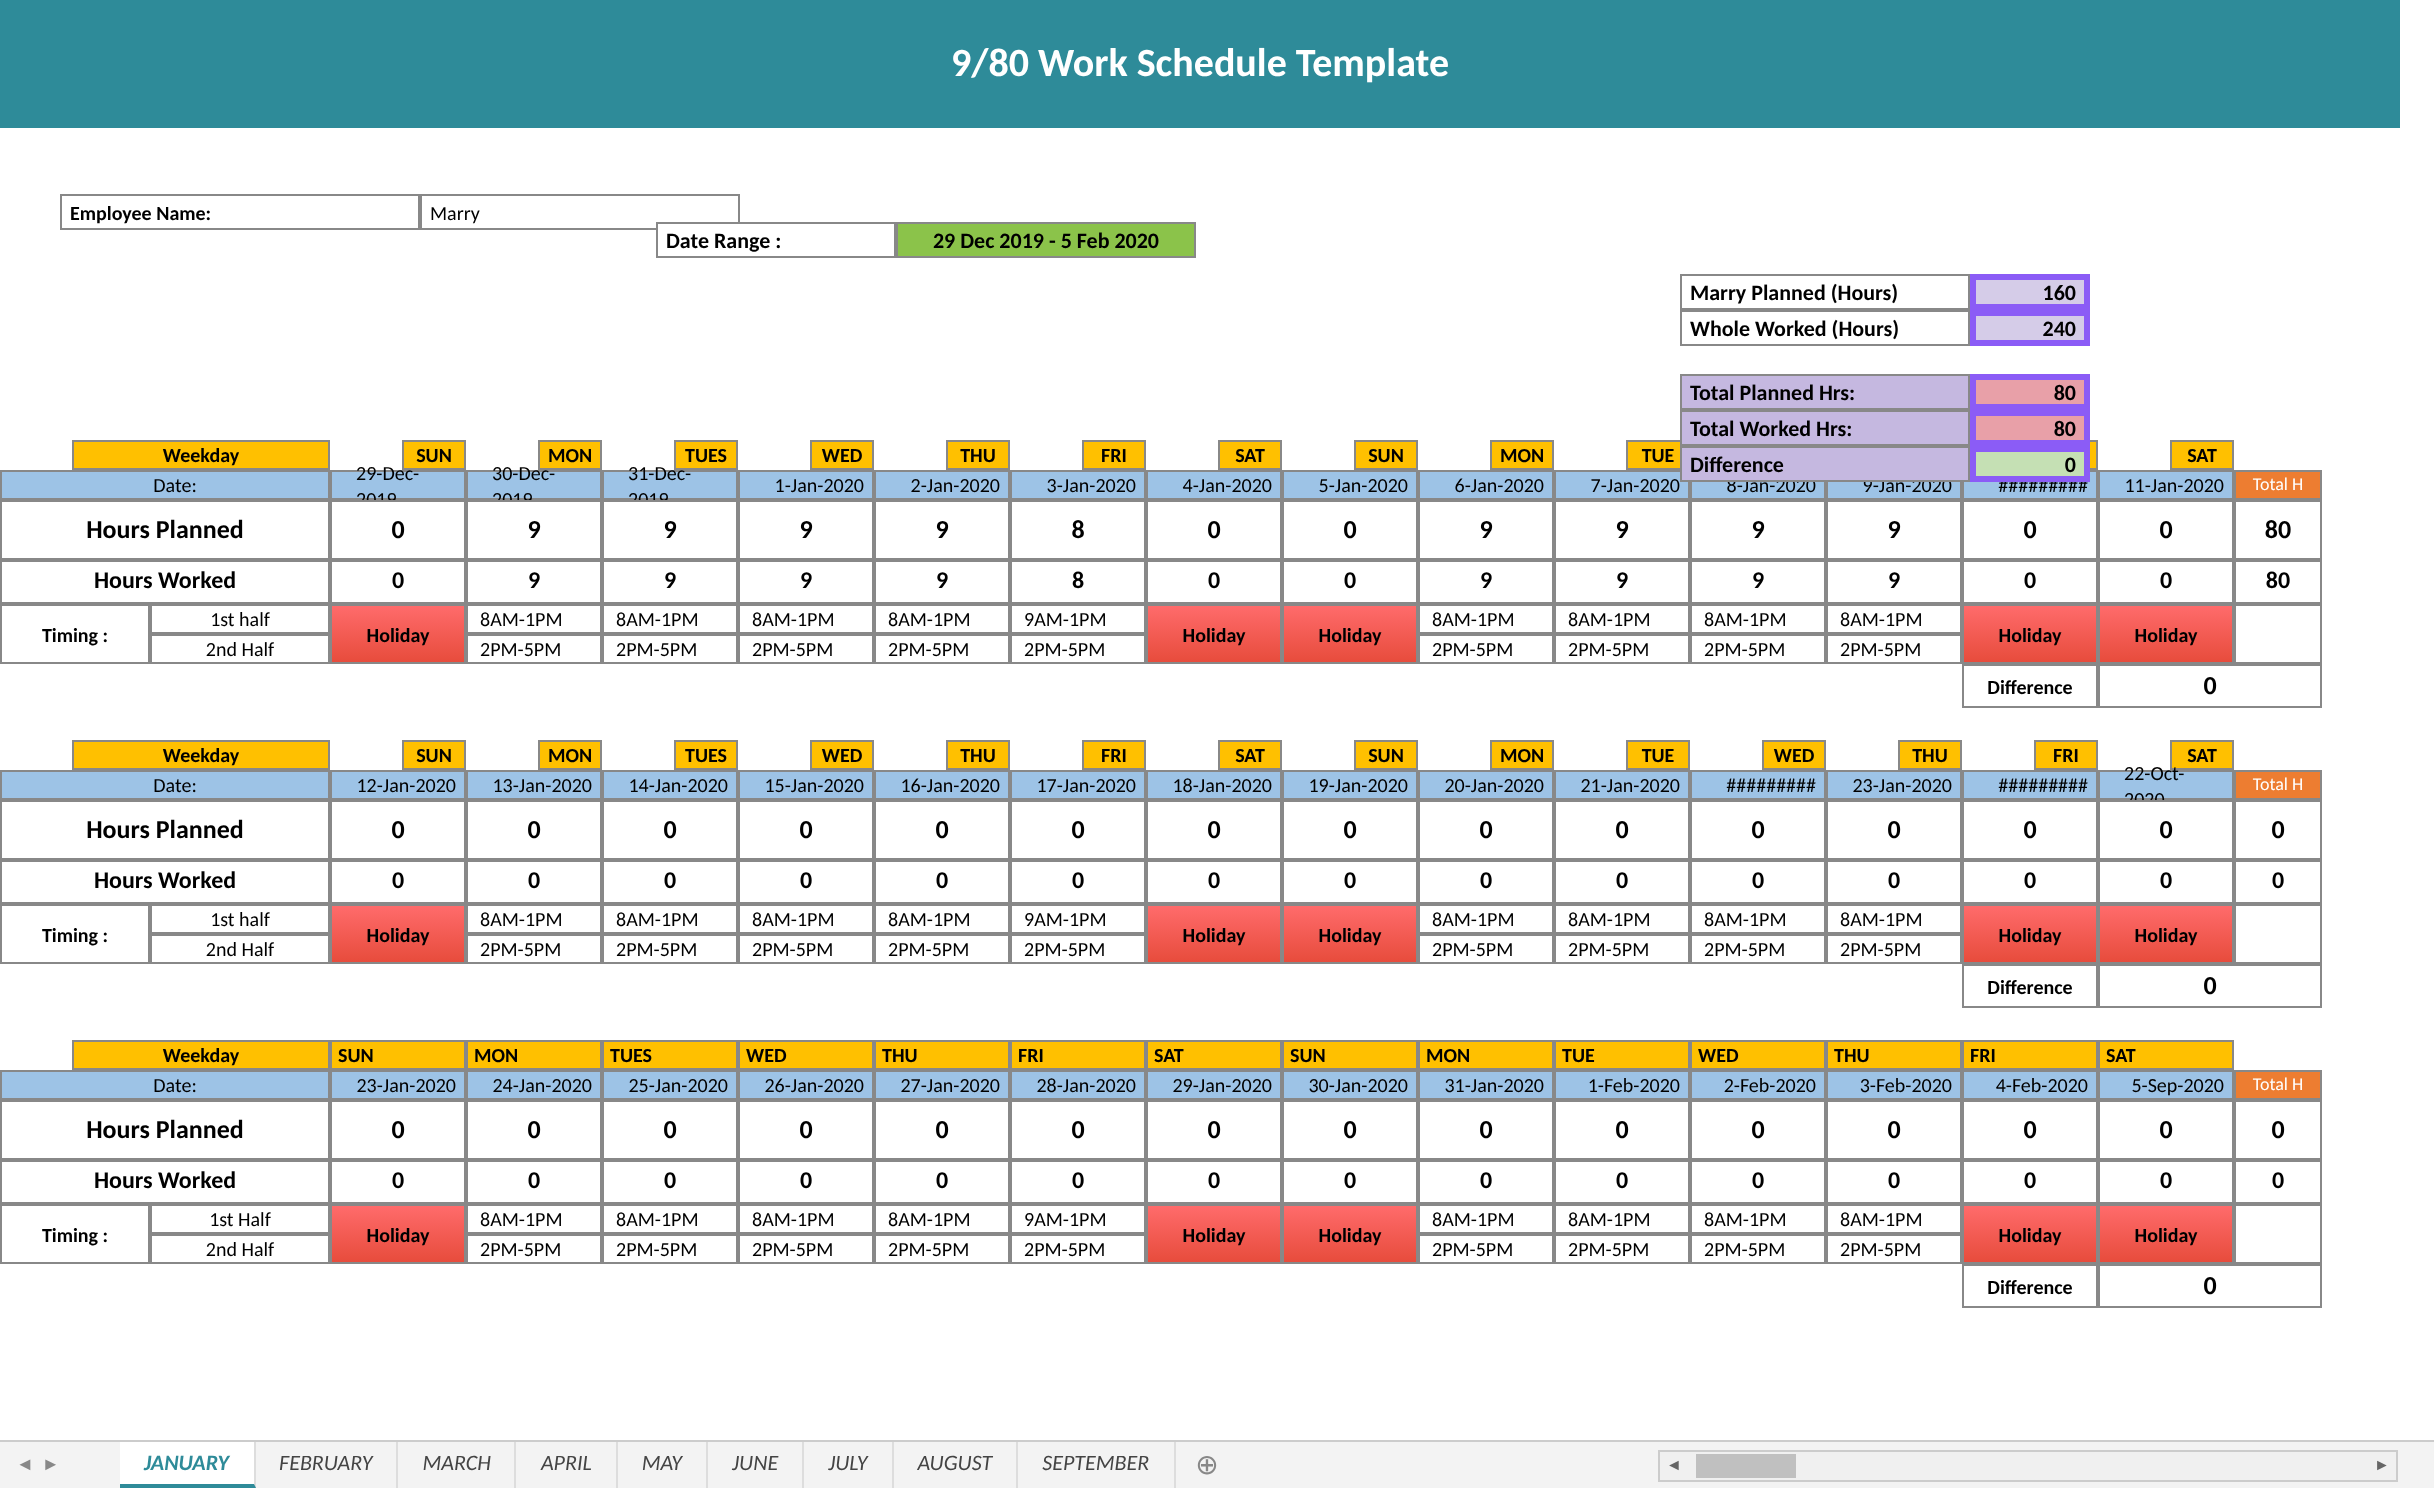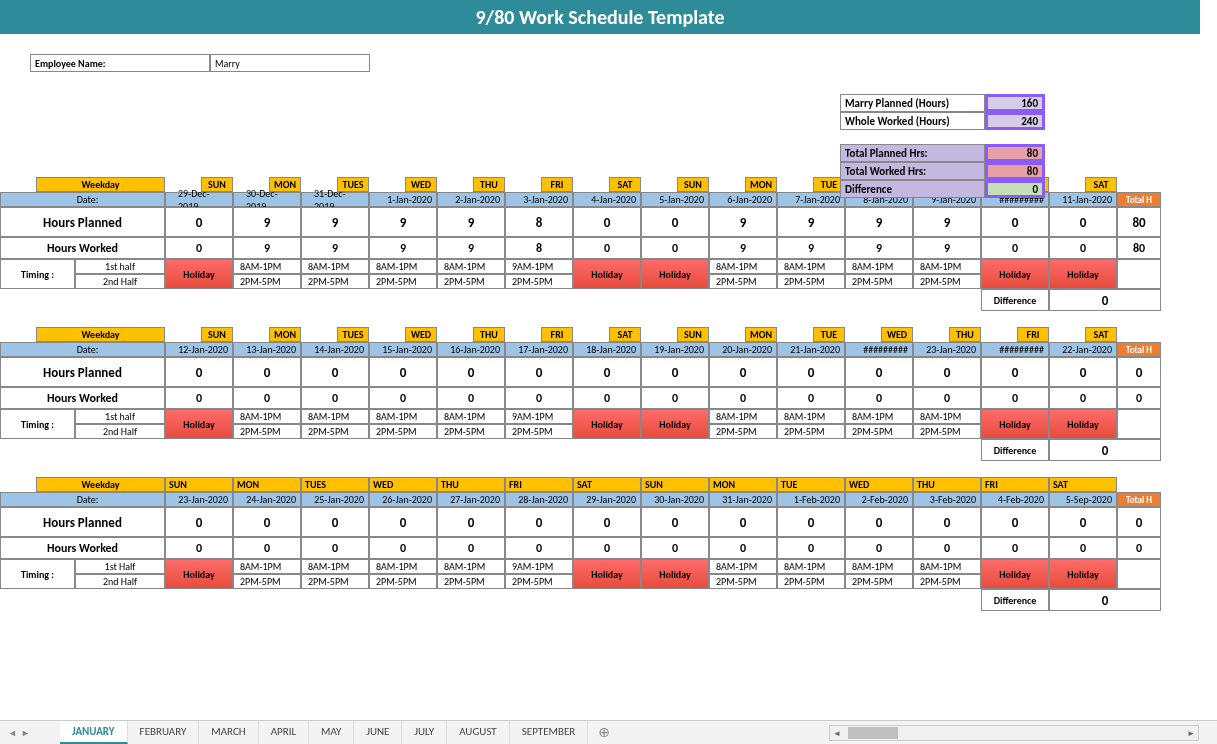--- a/index.html
+++ b/index.html
@@ -1,40 +1,40 @@
 <!DOCTYPE html>
 <html><head>
 <meta charset="utf-8">
 <style>
 * { box-sizing: border-box; margin: 0; padding: 0; }
 body { font-family: Calibri, Arial, sans-serif; font-size: 11px; background: #fff; overflow: hidden; }
 .sheet { width: 1217px; height: 744px; position: relative; background: #fff; }
-.title-bar { background: #2e8b99; color: #fff; font-size: 20px; font-weight: bold; text-align: center; padding: 5px 0; margin-bottom: 18px; width: 1200px; }
+.title-bar { background: #2e8b99; color: #fff; font-size: 20px; font-weight: bold; text-align: center; padding: 20px 0; margin-bottom: 18px; width: 1200px; }
 .cell { border: 0.5px solid #d0d0d0; padding: 2px 4px; height: 16px; display: flex; align-items: center; font-size: 10px; background: #fff; }
 .cell.b { font-weight: bold; }
-.info-block { display: grid; grid-template-columns: 180px 160px; margin-left: 30px; margin-top: 20px; }
+.info-block { display: grid; grid-template-columns: 180px 160px; margin-left: 30px; margin-top: 33px; }
 .info-block .cell { border: 1px solid #888; height: 18px; }
 .date-range-block { display: grid; grid-template-columns: 120px 150px; margin-left: 328px; margin-top: -18px; }
 .date-range-block .lbl { background: #fff; border: 1px solid #888; font-weight: bold; height: 18px; display: flex; align-items: center; padding: 0 4px; }
 .date-range-block .val { background: #8bc34a; border: 1px solid #888; font-weight: bold; height: 18px; display: flex; align-items: center; justify-content: center; padding: 0 4px; }
 .summary-block { position: absolute; top: 40px; right: 172px; display: grid; grid-template-columns: 145px 60px; }
 .summary-block .lbl { border: 1px solid #888; font-weight: bold; padding: 2px 4px; font-size: 11px; height: 18px; display: flex; align-items: center; }
 .summary-block .val { border: 3px solid #8b5cf6; font-weight: bold; padding: 2px 4px; font-size: 11px; height: 18px; display: flex; align-items: center; justify-content: flex-end; }
 .summary-block .purple { background: #c5b8e0; }
 .summary-block .lightpurple { background: #d5cce8; }
 .summary-block .pink { background: #e8a0a8; }
 .summary-block .green { background: #c5e0b4; }
 .weektable { display: grid; grid-template-columns: 75px 90px repeat(14, 68px) 44px; margin-top: 8px; width: 1215px; }
 .wt-cell { border: 0.5px solid #888; font-size: 10px; display: flex; align-items: center; justify-content: center; height: 15px; padding: 0 2px; background: #fff; }
 .wt-cell.left { justify-content: flex-start; padding-left: 6px; }
 .wt-cell.right { justify-content: flex-end; padding-right: 4px; }
 .wt-cell.tall { height: 30px; font-weight: bold; font-size: 13px; }
 .wt-cell.med { height: 22px; font-weight: bold; font-size: 12px; }
 .yellow { background: #ffc000 !important; font-weight: bold; margin-left: 36px; }
-.orange { background: #ed7d31 !important; color: #fff; font-weight: bold; }
+.orange { background: #ed7d31 !important; color: #fff; font-weight: normal; }
 .blue { background: #9dc3e6 !important; padding-left: 12px; }
 .red { background: linear-gradient(to bottom, #ff6b6b, #e74c3c) !important; color: #000; font-weight: bold; }
 .label-col { background: #fff; font-weight: bold; font-size: 10px; }
 .wt-diff-row { display: grid; grid-template-columns: 75px 90px repeat(12, 68px) 68px 68px 44px; }
 .wt-diff-row .diff-lbl { border: 1px solid #888; font-weight: bold; font-size: 10px; display: flex; align-items: center; justify-content: center; height: 22px; }
 .wt-diff-row .diff-val { border: 1px solid #888; font-weight: bold; font-size: 13px; display: flex; align-items: center; justify-content: center; height: 22px; }
 .wt-diff-row .empty { height: 22px; }
 .tabs { position: absolute; bottom: 0; left: 0; width: 1217px; height: 24px; background: #f3f3f3; border-top: 1px solid #ccc; display: flex; align-items: center; font-size: 11px; }
 .tab-scroll { width: 60px; display: flex; gap: 4px; padding-left: 8px; }
 .tab-scroll span { cursor: pointer; color: #888; font-size: 9px; }
@@ -52,20 +52,24 @@
 <div class="sheet">
 
 <div class="title-bar">9/80 Work Schedule Template</div>
 
 <div style="position:relative; height:115px;">
   <div class="info-block">
     <div class="cell b">Employee Name:</div>
     <div class="cell">Marry</div>
   </div>
   <div style="height:14px;"></div>
+  <div class="date-range-block">
+    <div class="lbl">Date Range :</div>
+    <div class="val">29 Dec 2019 - 5 Feb 2020</div>
+  </div>
 
   <div class="summary-block">
     <div class="lbl">Marry Planned (Hours)</div>
     <div class="val lightpurple">160</div>
     <div class="lbl">Whole Worked (Hours)</div>
     <div class="val lightpurple">240</div>
     <div style="grid-column:1/3;height:14px;"></div>
     <div class="lbl purple">Total Planned Hrs:</div>
     <div class="val pink">80</div>
     <div class="lbl purple">Total Worked Hrs:</div>
@@ -212,21 +216,21 @@
         <div class="wt-cell blue right">15-Jan-2020</div>
         <div class="wt-cell blue right">16-Jan-2020</div>
         <div class="wt-cell blue right">17-Jan-2020</div>
         <div class="wt-cell blue right">18-Jan-2020</div>
         <div class="wt-cell blue right">19-Jan-2020</div>
         <div class="wt-cell blue right">20-Jan-2020</div>
         <div class="wt-cell blue right">21-Jan-2020</div>
         <div class="wt-cell blue right">#########</div>
         <div class="wt-cell blue right">23-Jan-2020</div>
         <div class="wt-cell blue right">#########</div>
-        <div class="wt-cell blue right">22-Jan-2020</div>
+        <div class="wt-cell blue right">22-Oct-2020</div>
         <div class="wt-cell orange" style="font-size: 9px;">Total H</div>
         <div class="wt-cell tall label-col" style="grid-column: 1 / 3;">Hours Planned</div>
         <div class="wt-cell tall">0</div>
         <div class="wt-cell tall">0</div>
         <div class="wt-cell tall">0</div>
         <div class="wt-cell tall">0</div>
         <div class="wt-cell tall">0</div>
         <div class="wt-cell tall">0</div>
         <div class="wt-cell tall">0</div>
         <div class="wt-cell tall">0</div>
@@ -412,21 +416,21 @@
         <div class="diff-val" style="grid-column: 16 / 18;">0</div>
       </div>
       <div class="spacer-row"></div>
     </div>
 
 <div class="tabs">
   <div class="tab-scroll">
     <span>◄</span>
     <span>►</span>
   </div>
-  <div id="tabs-list" style="display:flex;">
+  <div id="tabs-list" style="display:flex;font-style:italic;">
         <div class="tab active">JANUARY</div>
         <div class="tab">FEBRUARY</div>
         <div class="tab">MARCH</div>
         <div class="tab">APRIL</div>
         <div class="tab">MAY</div>
         <div class="tab">JUNE</div>
         <div class="tab">JULY</div>
         <div class="tab">AUGUST</div>
         <div class="tab">SEPTEMBER</div>
       </div>

